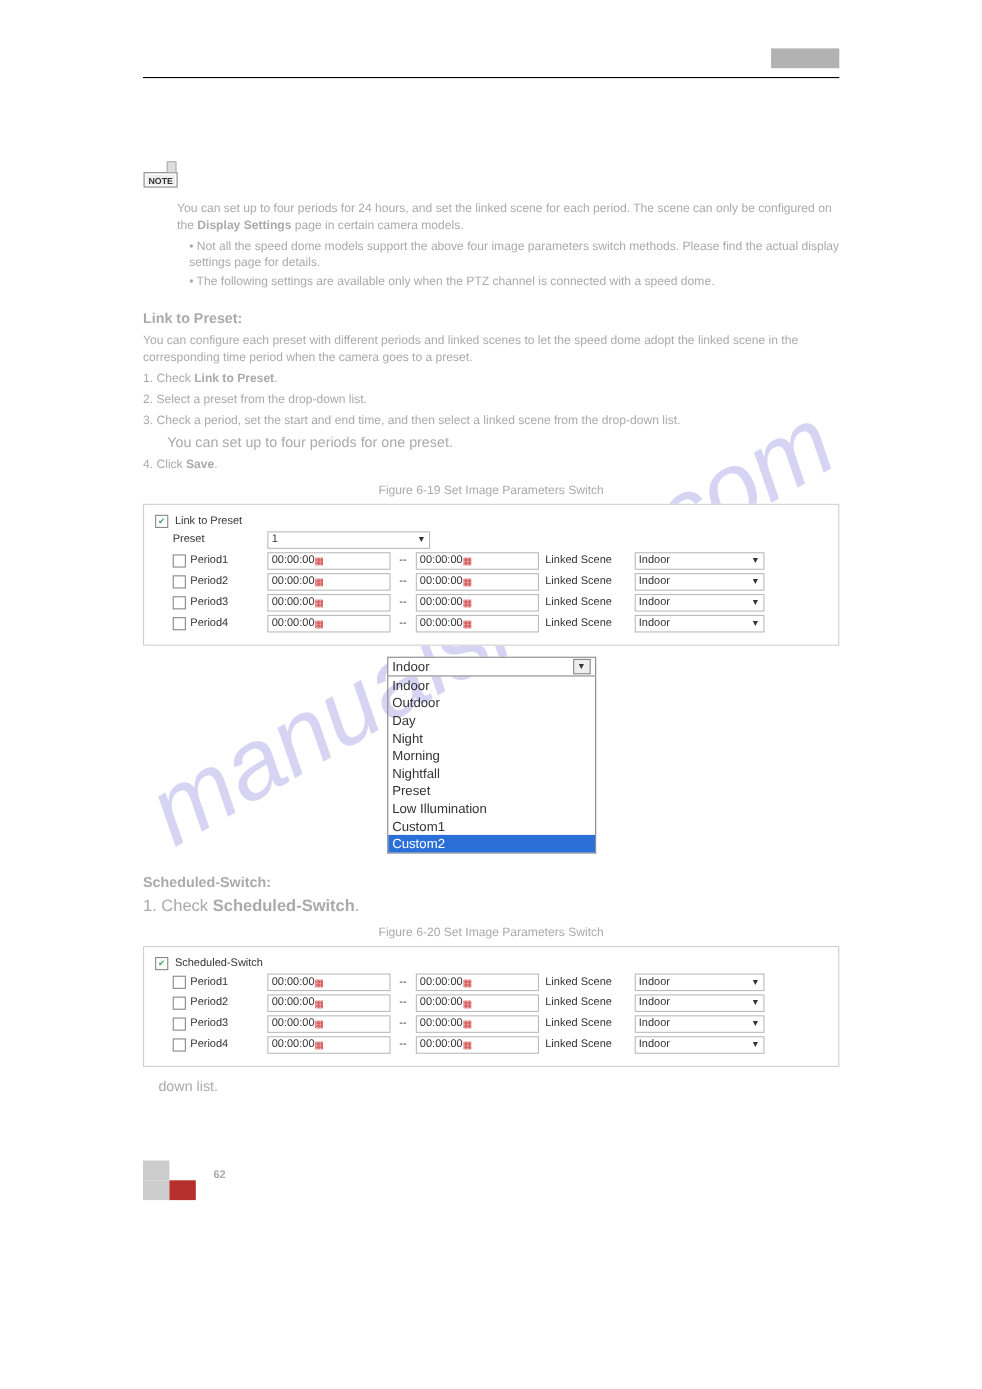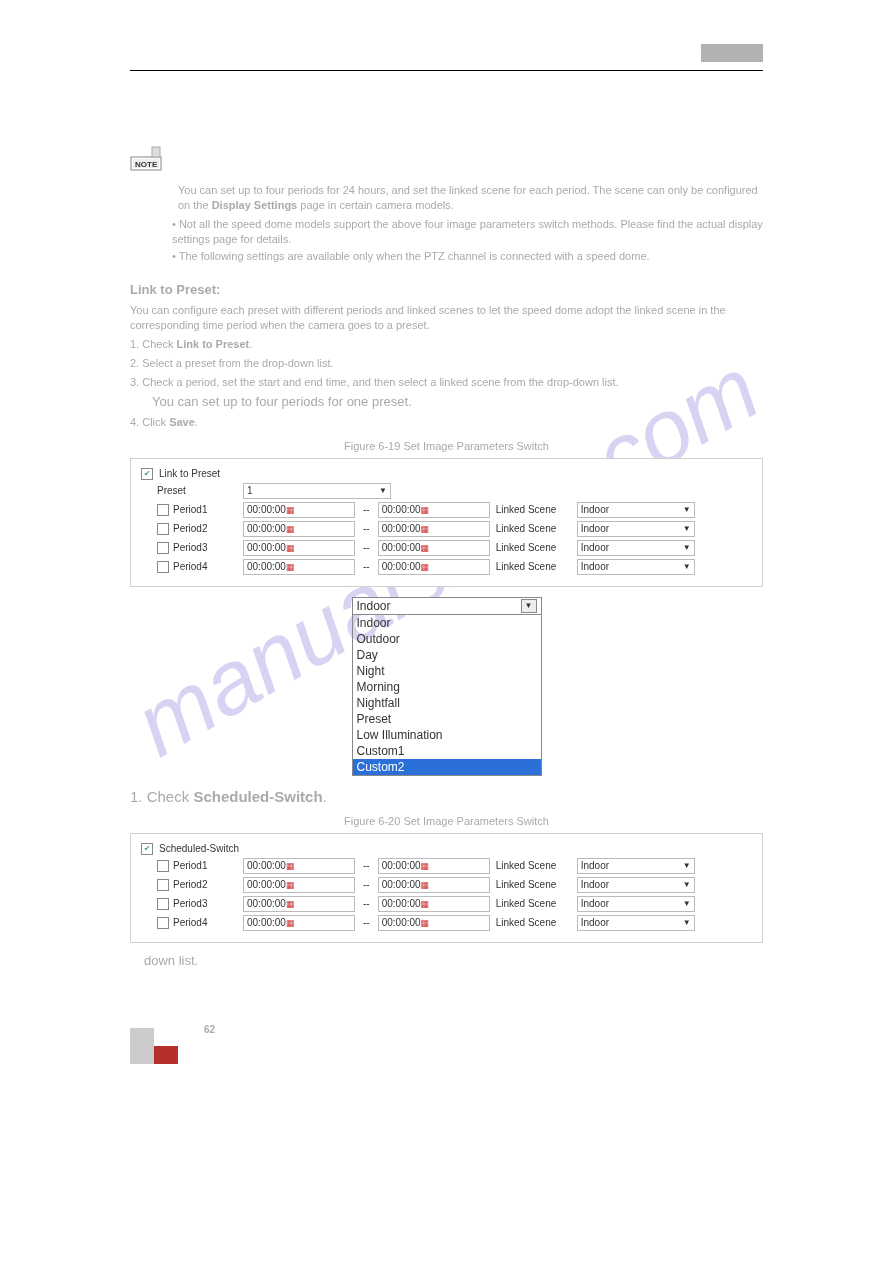--- a/index.html
+++ b/index.html
@@ -46,21 +46,21 @@
     background: #b2b2b2;
   }
   .note-icon {
     display: inline-block;
     width: 38px;
     height: 28px;
     margin-bottom: 6px;
   }
   .note-icon svg { width: 38px; height: 28px; }
   .paragraph { font-size: 11px; line-height: 1.35; color: #aaa; margin: 4px 0; }
-  .para-indent { margin-left: 48px; }
+  .para-indent { margin-left: 31px; }
   .bullet { color:#aaa; font-size:11px; line-height:1.35; margin:3px 0 3px 42px; }
   .section-title { font-weight: bold; font-size: 13px; color:#aaa; margin-top:18px; margin-bottom:6px;}
   .step-list { color:#aaa; font-size:11px; line-height:1.35; margin-left:0; }
   .step { margin: 4px 0;}
   .subtext { color:#aaa; font-size:13px; margin:2px 0 2px 22px;}
   .fig-caption { text-align:center; color:#aaa; font-size:11px; margin:10px 0 6px 0;}
   .panel {
     border: 1px solid #d0d0d0;
     background: #fff;
     padding: 6px 10px 8px 10px;
@@ -120,22 +120,22 @@
     justify-content:center;
     background:#eee;
     font-size:8px;
   }
   .dropdown-list { border:1px solid #888; border-top:none; }
   .dropdown-list div { padding:1px 4px; font-size:12px; }
   .dropdown-list .sel { background:#2b6fd8; color:#fff; }
   .footer {
     margin-top: 60px;
     display:flex;
-    align-items:flex-start;
-    gap:16px;
+    align-items:center;
+    gap:6px;
     font-weight:bold;
   }
   .footer .greybox { width:24px; height:18px; background:#ccc;}
   .footer .redbox { width:24px; height:18px; background:#b5302b;}
   .footer .pg { font-size:10px; color:#aaa; margin-left:10px; position:relative; top:-4px;}
 </style>
 </head>
 <body>
 
 <div class="page">
@@ -286,20 +286,21 @@
         <div>Night</div>
         <div>Morning</div>
         <div>Nightfall</div>
         <div>Preset</div>
         <div>Low Illumination</div>
         <div>Custom1</div>
         <div class="sel">Custom2</div>
       </div>
     </div>
 
+    <div class="section-title">Scheduled-Switch:</div>
     <div class="step" style="color:#aaa;font-size:15px">
       <span>1. Check</span> <b>Scheduled-Switch</b><span>.</span>
     </div>
 
     <div class="fig-caption">Figure 6-20 Set Image Parameters Switch</div>
 
     
     <div class="panel">
       <div class="row">
         <span class="cb checked"></span>

